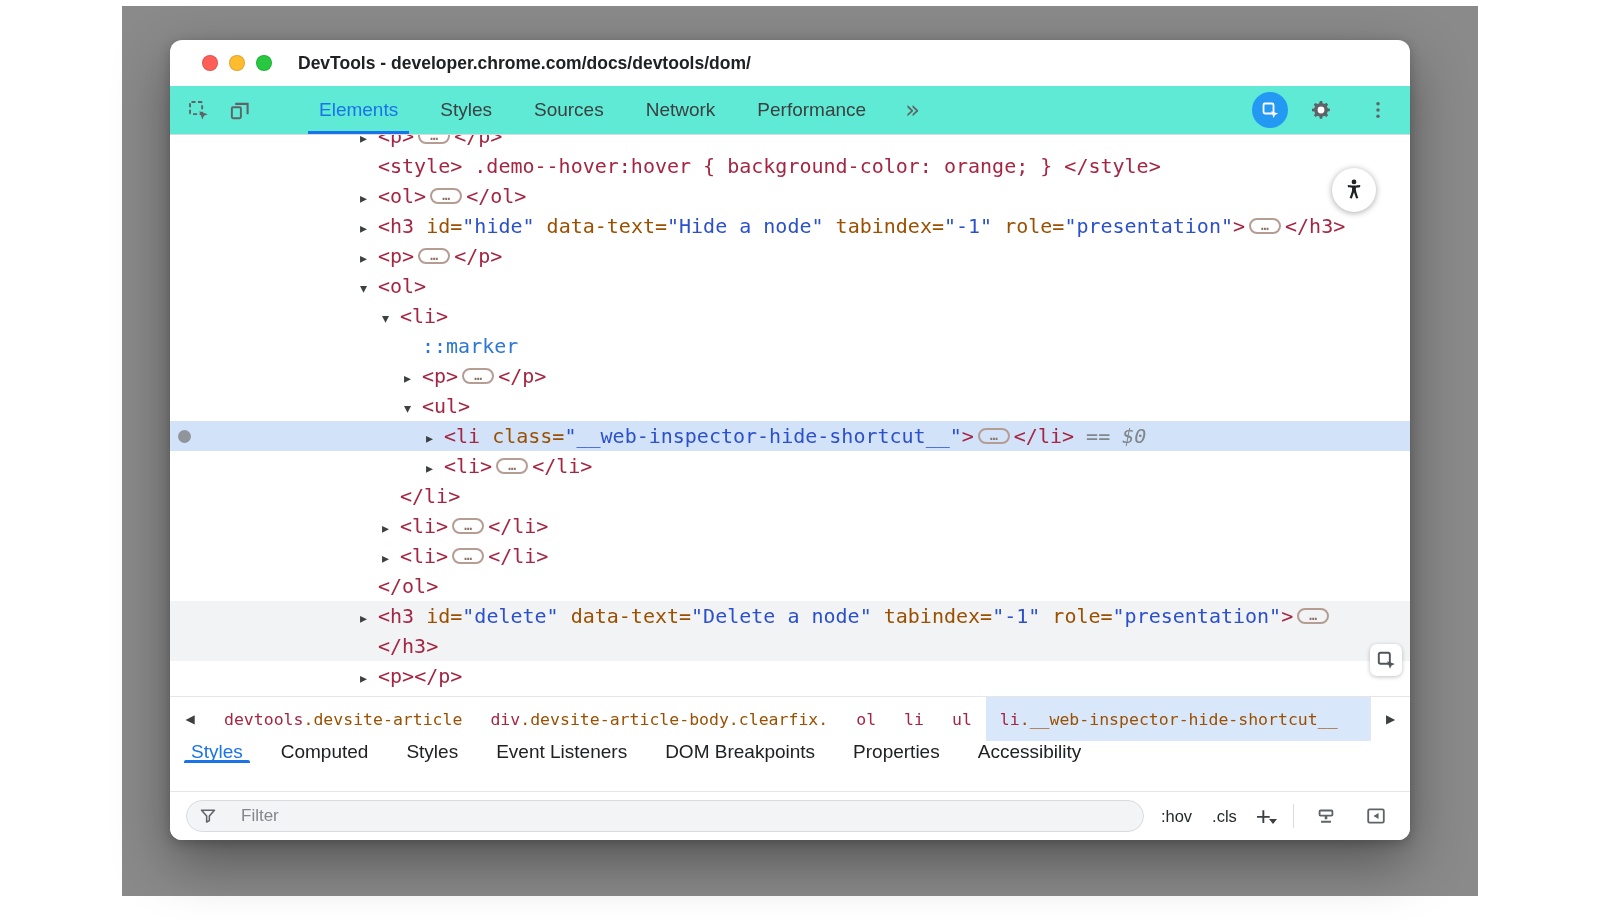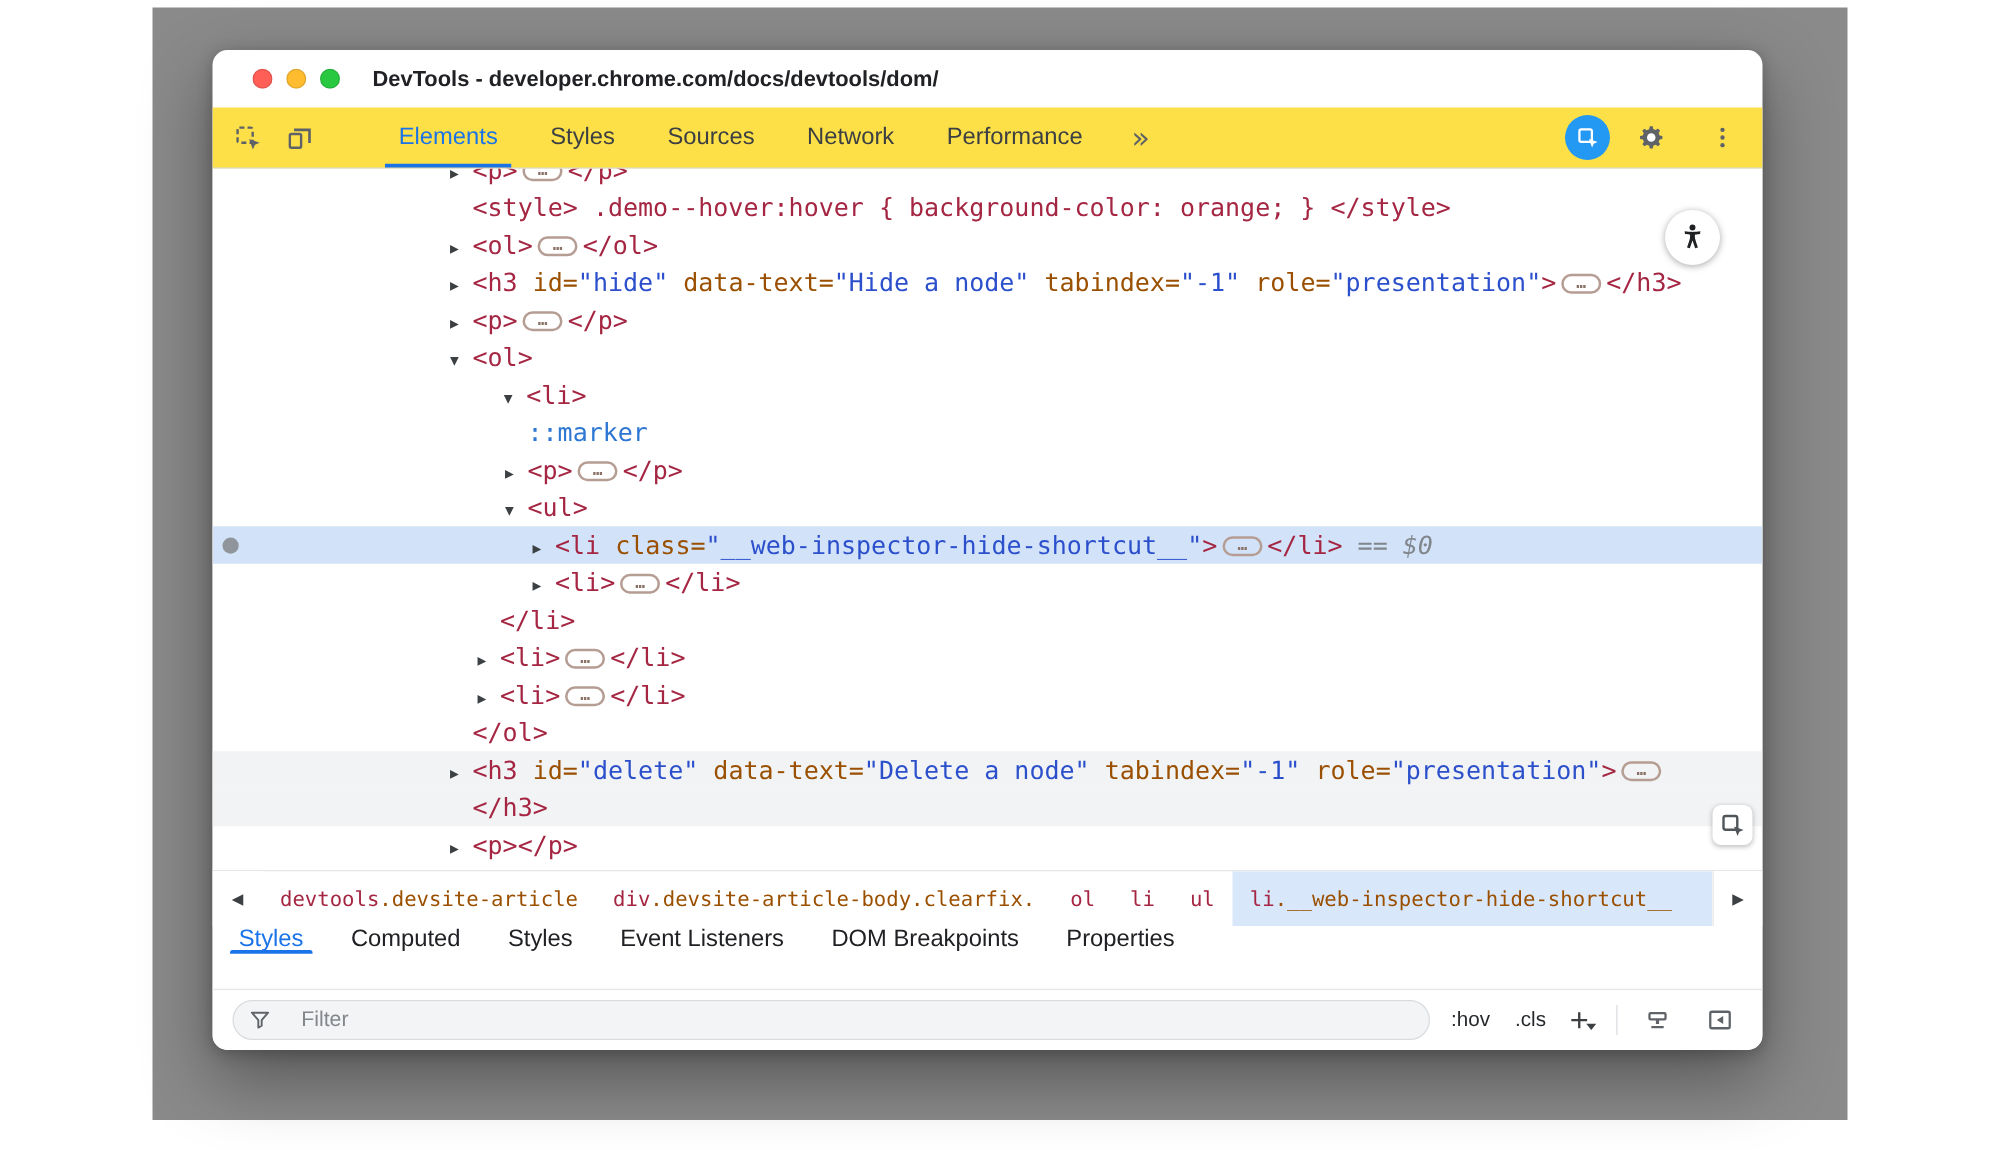--- a/index.html
+++ b/index.html
@@ -10,21 +10,21 @@
     display:flex;flex-direction:column;overflow:hidden}
 
   
   .titlebar{flex:0 0 46px;display:flex;align-items:center;padding-left:32px}
   .lights{display:flex;gap:11px;align-items:center}
   .light{width:16px;height:16px;border-radius:50%;display:inline-block;border:1px solid rgba(0,0,0,.12);box-sizing:border-box}
   .light.red{background:var(--traffic_red)} .light.yellow{background:var(--traffic_yellow)} .light.green{background:var(--traffic_green)}
   .title{margin-left:26px;font-size:17.5px;font-weight:700;color:#202124;white-space:nowrap}
 
   
-  .toolbar{flex:0 0 48px;display:flex;align-items:center;padding:0 14px 0 10px;border-bottom:1px solid #d8dadc;background:#fde047}
+  .toolbar{flex:0 0 48px;display:flex;align-items:center;padding:0 14px 0 10px;border-bottom:1px solid #d8dadc;background:#5eead4}
   .icon-btn{width:36px;height:36px;display:flex;align-items:center;justify-content:center;background:none;border:none;color:var(--icon);padding:0}
   .toolbar .icon-btn + .icon-btn{margin-left:6px}
   .ptabs{display:flex;height:100%;margin-left:40px}
   .ptab{display:flex;align-items:center;height:100%;padding:0 21px;font-size:19px;color:#3c4043;position:relative;white-space:nowrap}
   .ptab.active{color:var(--accent);font-weight:500}
   .ptab.active::after{content:"";position:absolute;left:10px;right:10px;bottom:0;height:3px;background:var(--accent)}
   .more-tabs{font-size:24px;color:var(--icon);margin-left:14px;background:none;border:none;padding:0 4px;font-family:"DejaVu Sans",sans-serif}
   .toolbar-right{margin-left:auto;display:flex;align-items:center;gap:15px}
   .blue-circle{width:36px;height:36px;border-radius:50%;background:var(--blue_button);border:none;display:flex;align-items:center;justify-content:center;color:#fff;padding:0}
 
@@ -149,21 +149,21 @@
     </div>
   </div>
 
   <div class="tree">
       <div class="trow" style="padding-left: 190px;"><span class="arrow">▸</span><span class="seg tag">&lt;p&gt;</span><span class="seg pill">…</span><span class="seg tag">&lt;/p&gt;</span></div>
       <div class="trow" style="padding-left: 190px;"><span class="arrow"></span><span class="seg tag">&lt;style&gt; .demo--hover:hover { background-color: orange; } &lt;/style&gt;</span></div>
       <div class="trow" style="padding-left: 190px;"><span class="arrow">▸</span><span class="seg tag">&lt;ol&gt;</span><span class="seg pill">…</span><span class="seg tag">&lt;/ol&gt;</span></div>
       <div class="trow" style="padding-left: 190px;"><span class="arrow">▸</span><span class="seg tag">&lt;h3</span><span class="seg attr"> id=</span><span class="seg val">"hide"</span><span class="seg attr"> data-text=</span><span class="seg val">"Hide a node"</span><span class="seg attr"> tabindex=</span><span class="seg val">"-1"</span><span class="seg attr"> role=</span><span class="seg val">"presentation"</span><span class="seg tag">&gt;</span><span class="seg pill">…</span><span class="seg tag">&lt;/h3&gt;</span></div>
       <div class="trow" style="padding-left: 190px;"><span class="arrow">▸</span><span class="seg tag">&lt;p&gt;</span><span class="seg pill">…</span><span class="seg tag">&lt;/p&gt;</span></div>
       <div class="trow" style="padding-left: 190px;"><span class="arrow">▾</span><span class="seg tag">&lt;ol&gt;</span></div>
-      <div class="trow" style="padding-left: 212px; margin-left: 21px;"><span class="arrow">▾</span><span class="seg tag">&lt;li&gt;</span></div>
+      <div class="trow" style="padding-left: 212px;"><span class="arrow">▾</span><span class="seg tag">&lt;li&gt;</span></div>
       <div class="trow" style="padding-left: 234px;"><span class="arrow"></span><span class="seg pseudo">::marker</span></div>
       <div class="trow" style="padding-left: 234px;"><span class="arrow">▸</span><span class="seg tag">&lt;p&gt;</span><span class="seg pill">…</span><span class="seg tag">&lt;/p&gt;</span></div>
       <div class="trow" style="padding-left: 234px;"><span class="arrow">▾</span><span class="seg tag">&lt;ul&gt;</span></div>
       <div class="trow selected" style="padding-left: 256px;"><span class="gutter-dot"></span><span class="arrow">▸</span><span class="seg tag">&lt;li</span><span class="seg attr"> class=</span><span class="seg val">"__web-inspector-hide-shortcut__"</span><span class="seg tag">&gt;</span><span class="seg pill">…</span><span class="seg tag">&lt;/li&gt;</span><span class="seg meta"> == </span><span class="seg dollar">$0</span></div>
       <div class="trow" style="padding-left: 256px;"><span class="arrow">▸</span><span class="seg tag">&lt;li&gt;</span><span class="seg pill">…</span><span class="seg tag">&lt;/li&gt;</span></div>
       <div class="trow" style="padding-left: 212px;"><span class="arrow"></span><span class="seg tag">&lt;/li&gt;</span></div>
       <div class="trow" style="padding-left: 212px;"><span class="arrow">▸</span><span class="seg tag">&lt;li&gt;</span><span class="seg pill">…</span><span class="seg tag">&lt;/li&gt;</span></div>
       <div class="trow" style="padding-left: 212px;"><span class="arrow">▸</span><span class="seg tag">&lt;li&gt;</span><span class="seg pill">…</span><span class="seg tag">&lt;/li&gt;</span></div>
       <div class="trow" style="padding-left: 190px;"><span class="arrow"></span><span class="seg tag">&lt;/ol&gt;</span></div>
       <div class="trow hl" style="padding-left: 190px;"><span class="arrow">▸</span><span class="seg tag">&lt;h3</span><span class="seg attr"> id=</span><span class="seg val">"delete"</span><span class="seg attr"> data-text=</span><span class="seg val">"Delete a node"</span><span class="seg attr"> tabindex=</span><span class="seg val">"-1"</span><span class="seg attr"> role=</span><span class="seg val">"presentation"</span><span class="seg tag">&gt;</span><span class="seg pill">…</span></div>
@@ -204,20 +204,21 @@
     <button class="crumb-nav right">▶</button>
   </div>
 
   <div class="sidetabs">
       <div class="stab active">Styles</div>
       <div class="stab">Computed</div>
       <div class="stab">Styles</div>
       <div class="stab">Event Listeners</div>
       <div class="stab">DOM Breakpoints</div>
       <div class="stab">Properties</div>
+      <div class="stab">Accessibility</div>
     </div>
 
   <div class="filterbar">
     <div class="filter-input">
       <span style="display:flex">
         <svg viewBox="0 0 20 20" width="18" height="18">
             <path d="M2.8 3.5h14.4l-5.7 6.6v5l-3 1.6v-6.6z" fill="none" stroke="currentColor" stroke-width="1.7" stroke-linejoin="round"></path>
           </svg>
       </span>
       <input type="text" placeholder="Filter" style="">

